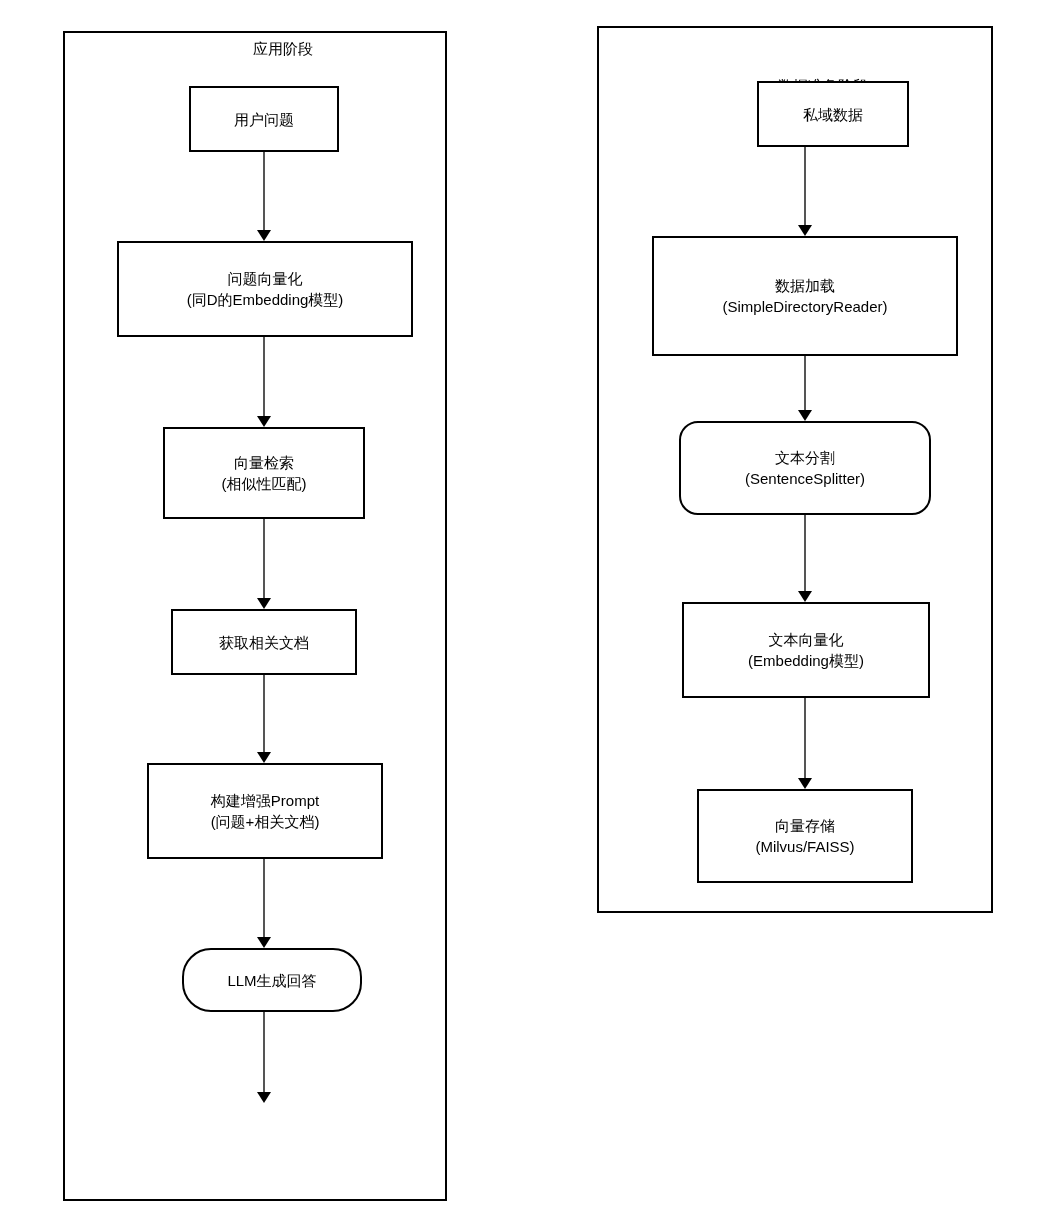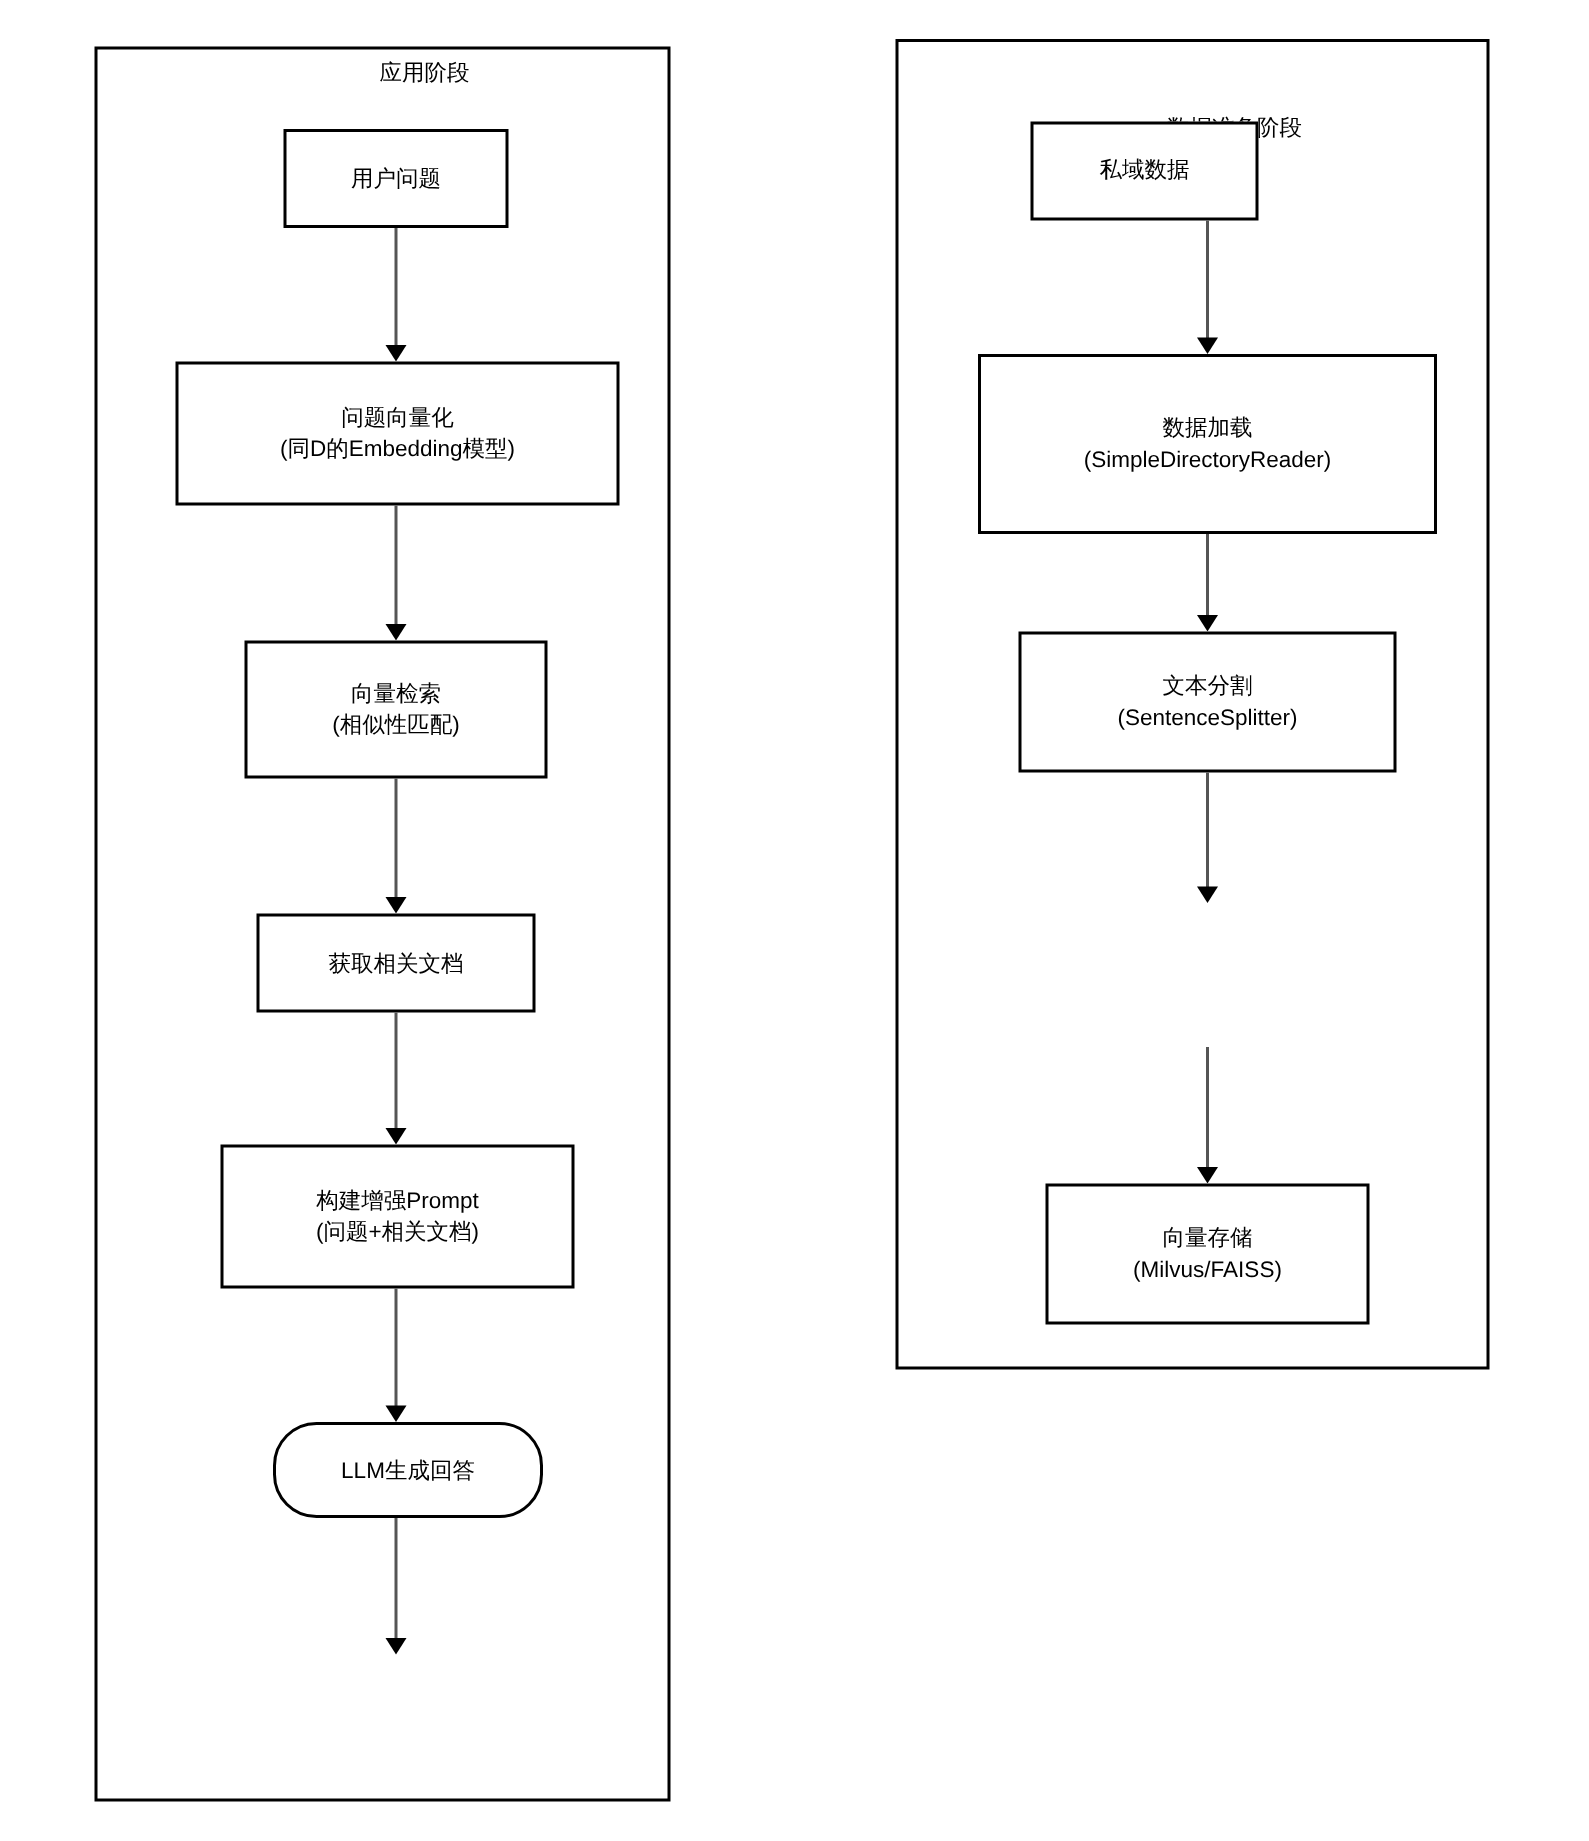--- a/index.html
+++ b/index.html
@@ -150,28 +150,32 @@
         <line x1="9" y1="0" x2="9" y2="78" stroke="#555555" stroke-width="2"></line>
         <polygon points="2,76 16,76 9,87" fill="#000000"></polygon>
       </svg>
     </div>
     <div class="connector" style="left: 796px; top: 698px; width: 18px; height: 91px;">
       <svg width="18" height="91" viewBox="0 0 18 91">
         <line x1="9" y1="0" x2="9" y2="82" stroke="#555555" stroke-width="2"></line>
         <polygon points="2,80 16,80 9,91" fill="#000000"></polygon>
       </svg>
     </div>
-    <div class="node" style="left: 687px; top: 81px; width: 152px; height: 66px; border-color: rgb(0, 0, 0); font-family: Liberation Mono, monospace;">
+    <div class="node" style="left: 757px; top: 81px; width: 152px; height: 66px; border-color: rgb(0, 0, 0);">
       <div class="line1">私域数据</div>
     </div>
     <div class="node" style="left: 652px; top: 236px; width: 306px; height: 120px; border-color: rgb(0, 0, 0);">
       <div class="line1">数据加载</div>
       <div class="line2">(SimpleDirectoryReader)</div>
     </div>
-    <div class="node" style="left: 679px; top: 421px; width: 252px; height: 94px; border-color: rgb(0, 0, 0);">
+    <div class="node" style="left: 679px; top: 421px; width: 252px; height: 94px; border-color: rgb(0, 0, 0); border-radius: 19px;">
       <div class="line1">文本分割</div>
       <div class="line2">(SentenceSplitter)</div>
+    </div>
+    <div class="node" style="left: 682px; top: 602px; width: 248px; height: 96px; border-color: rgb(0, 0, 0);">
+      <div class="line1">文本向量化</div>
+      <div class="line2">(Embedding模型)</div>
     </div>
     <div class="node" style="left: 697px; top: 789px; width: 216px; height: 94px; border-color: rgb(0, 0, 0);">
       <div class="line1">向量存储</div>
       <div class="line2">(Milvus/FAISS)</div>
     </div>
   </div>
 
 </body></html>

